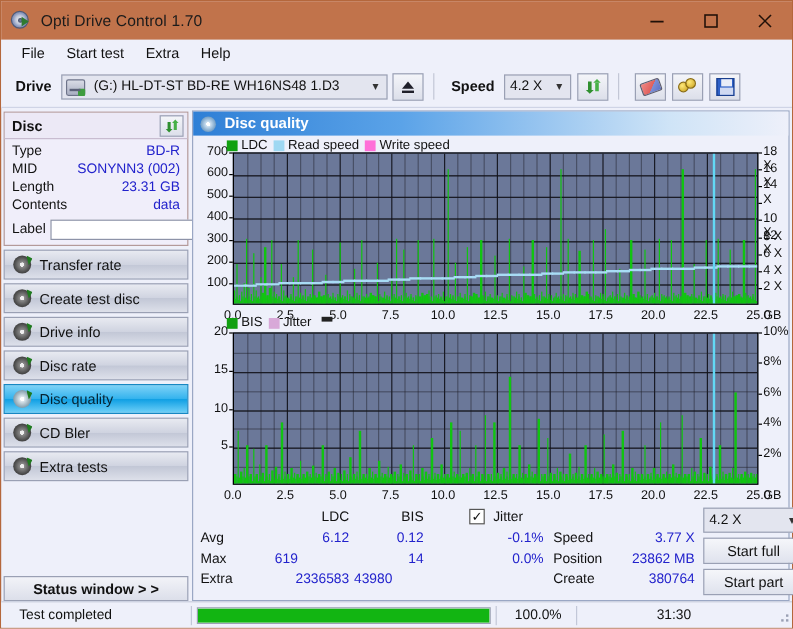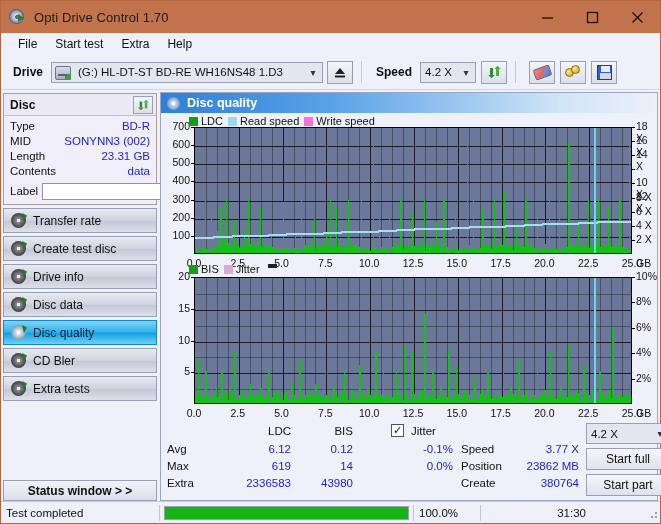--- a/index.html
+++ b/index.html
@@ -261,21 +261,21 @@
     width:13px;height:13px;border:1px solid #555; background:#fff;
     display:flex;align-items:center;justify-content:center; font-size:11px; color:#111;
   }
 
   
   .statusbar {
     position:absolute; left:0; right:0; bottom:0; height:22px;
     background:#eef0fa; border-top:1px solid #c7ccdd;
     display:flex; align-items:center; font-size:11.5px; color:#111;
   }
-  .sb-cell { height:22px; display:flex; align-items:center; padding:0 5px; }
+  .sb-cell { height:22px; display:flex; align-items:center; padding:0 15px; }
   .sb-sep { width:1px; height:16px; background:#c2c7d8; }
   .progress-outer {
     flex:0 0 auto; width:245px; height:14px; background:#fff; border:1px solid #9aa0b4;
     margin: 0 4px; position:relative; overflow:hidden;
   }
   .progress-inner { position:absolute; left:0; top:0; bottom:0; background:#12b512; }
   .grip { margin-left:auto; margin-right:3px; width:10px;height:10px; position:relative; }
   .grip i { position:absolute; width:2px;height:2px;background:#9aa0b4; }
 </style>
 </head>
@@ -422,21 +422,21 @@
               <span class="ring"></span>
               <span class="tick"></span>
             </span>
           <span>Drive info</span>
         </div>
         <div class="nav-btn">
           <span class="nav-icon">
               <span class="ring"></span>
               <span class="tick"></span>
             </span>
-          <span>Disc data</span>
+          <span>Disc rate</span>
         </div>
         <div class="nav-btn active">
           <span class="nav-icon">
               <span class="ring"></span>
               <span class="tick"></span>
             </span>
           <span>Disc quality</span>
         </div>
         <div class="nav-btn">
           <span class="nav-icon">
@@ -1998,26 +1998,26 @@
       <div class="stats">
 
         <div style="position:absolute; left:68px; top:3px; width:62px; text-align:right;">LDC</div>
         <div style="position:absolute; left:134px; top:3px; width:58px; text-align:right;">BIS</div>
 
         <div style="position:absolute; left:6px; top:21px;" class="k">Avg</div>
         <div style="position:absolute; left:68px; top:21px; width:62px; text-align:right;" class="v">6.12</div>
         <div style="position:absolute; left:134px; top:21px; width:58px; text-align:right;" class="v">0.12</div>
 
         <div style="position:absolute; left:6px; top:38px;" class="k">Max</div>
-        <div style="position:absolute; left:68px; top:38px; width:62px; text-align:right;" class="v">619</div>
+        <div style="position:absolute; left:68px; top:38px; width:62px; text-align:left;" class="v">619</div>
         <div style="position:absolute; left:134px; top:38px; width:58px; text-align:right;" class="v">14</div>
 
         <div style="position:absolute; left:6px; top:55px;" class="k">Extra</div>
         <div style="position:absolute; left:62px; top:55px; width:68px; text-align:right;" class="v">2336583</div>
-        <div style="position:absolute; left:134px; top:55px; width:58px; text-align:right;" class="v">43980</div>
+        <div style="position:absolute; left:134px; top:55px; width:58px; text-align:left;" class="v">43980</div>
 
         <div style="position:absolute; left:230px; top:2px;" class="chk">✓</div>
         <div style="position:absolute; left:250px; top:3px;" class="k">Jitter</div>
         <div style="position:absolute; left:236px; top:21px; width:56px; text-align:right;" class="v">-0.1%</div>
         <div style="position:absolute; left:236px; top:38px; width:56px; text-align:right;" class="v">0.0%</div>
 
         <div style="position:absolute; left:300px; top:21px;" class="k">Speed</div>
         <div style="position:absolute; left:352px; top:21px; width:66px; text-align:right;" class="v">3.77 X</div>
         <div style="position:absolute; left:300px; top:38px;" class="k">Position</div>
         <div style="position:absolute; left:352px; top:38px; width:66px; text-align:right;" class="v">23862 MB</div>

